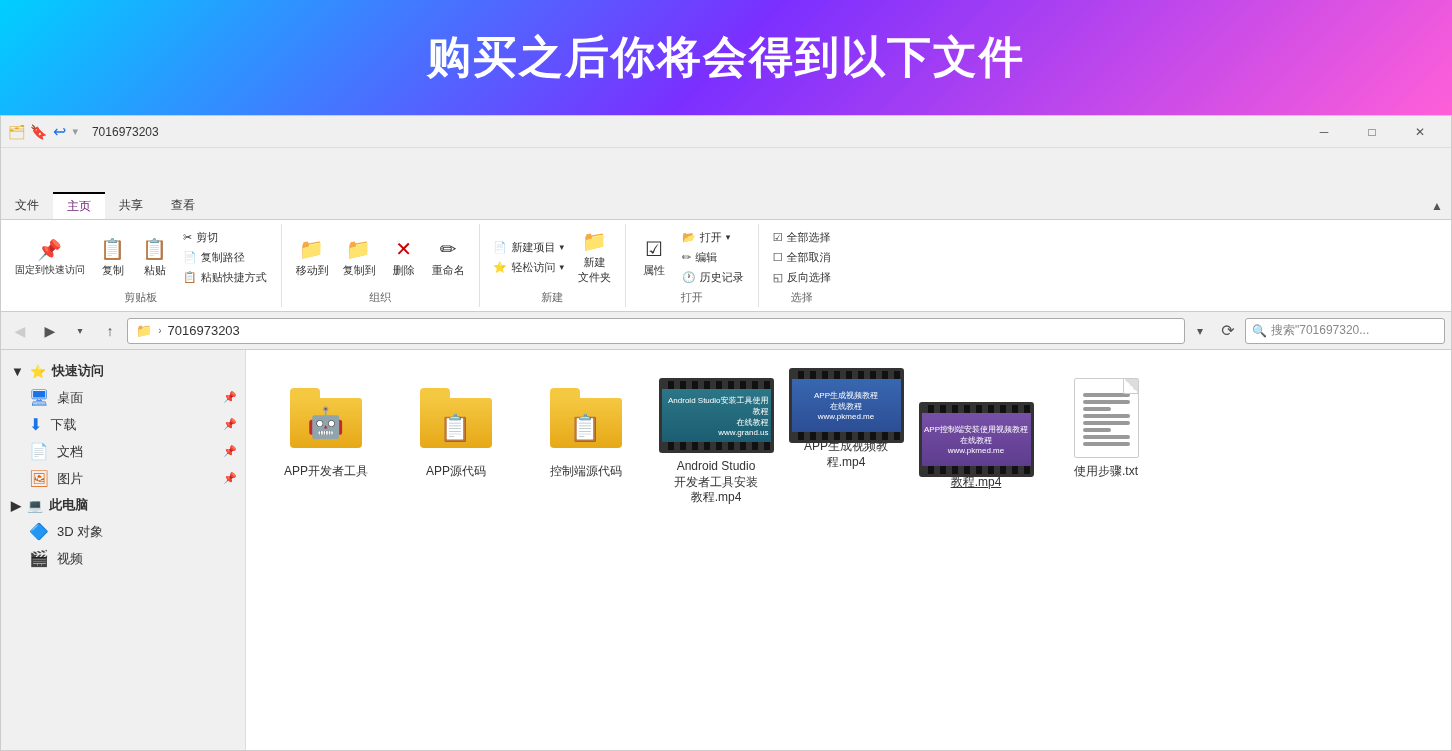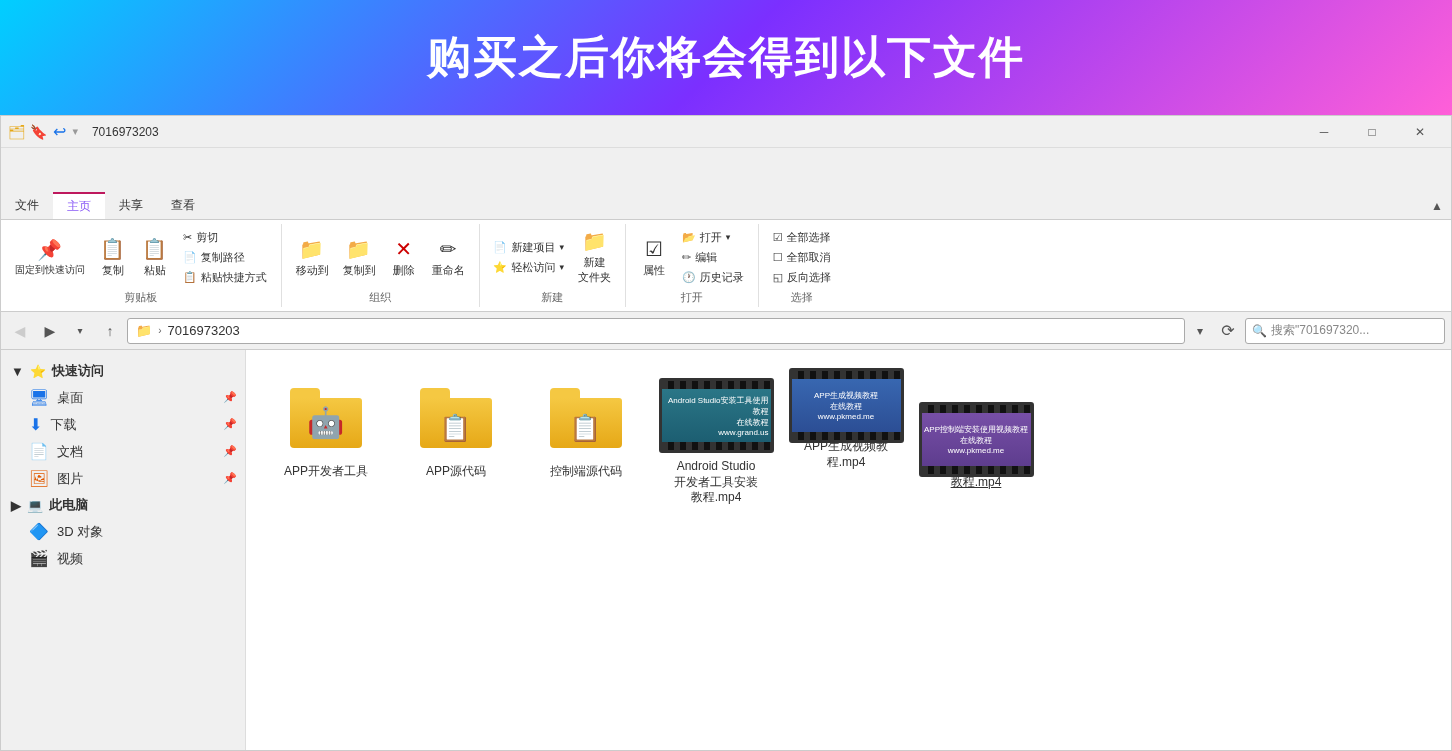--- a/index.html
+++ b/index.html
@@ -75,22 +75,22 @@
     .ribbon-tab {
       padding: 4px 14px;
       font-size: 12px;
       cursor: pointer;
       border: none;
       background: none;
       color: #333;
     }
     .ribbon-tab.active {
       background: white;
-      color: #8b5cf6;
-      border-top: 2px solid #be185d;
+      color: #701a75;
+      border-top: 2px solid #000000;
       text-align: right;
     }
 
     
     .ribbon-content {
       background: white;
       border-bottom: 1px solid #ccc;
       display: flex;
       align-items: stretch;
       padding: 4px 0;
@@ -678,17 +678,34 @@
               <div class="video-thumb-content" style="font-size:8px;color:white;white-space:pre-line;text-align:center;">APP控制端安装使用视频教程
 在线教程
 www.pkmed.me</div>
             </div>
           </div>
         </div>
         <span class="file-label" style="white-space:pre-line;text-decoration:underline;">控制端安装视频
 教程.mp4</span>
       </div>
 
+      <div class="file-item">
+        <div class="file-icon-area">
+          <div class="text-file-icon">
+            <div class="text-file-lines">
+              <div class="text-line"></div>
+              <div class="text-line"></div>
+              <div class="text-line short"></div>
+              <div class="text-line"></div>
+              <div class="text-line"></div>
+              <div class="text-line short"></div>
+              <div class="text-line"></div>
+              <div class="text-line"></div>
+            </div>
+          </div>
+        </div>
+        <span class="file-label">使用步骤.txt</span>
+      </div>
 
     </div>
   </div>
 
 </div>
 
 </body></html>

